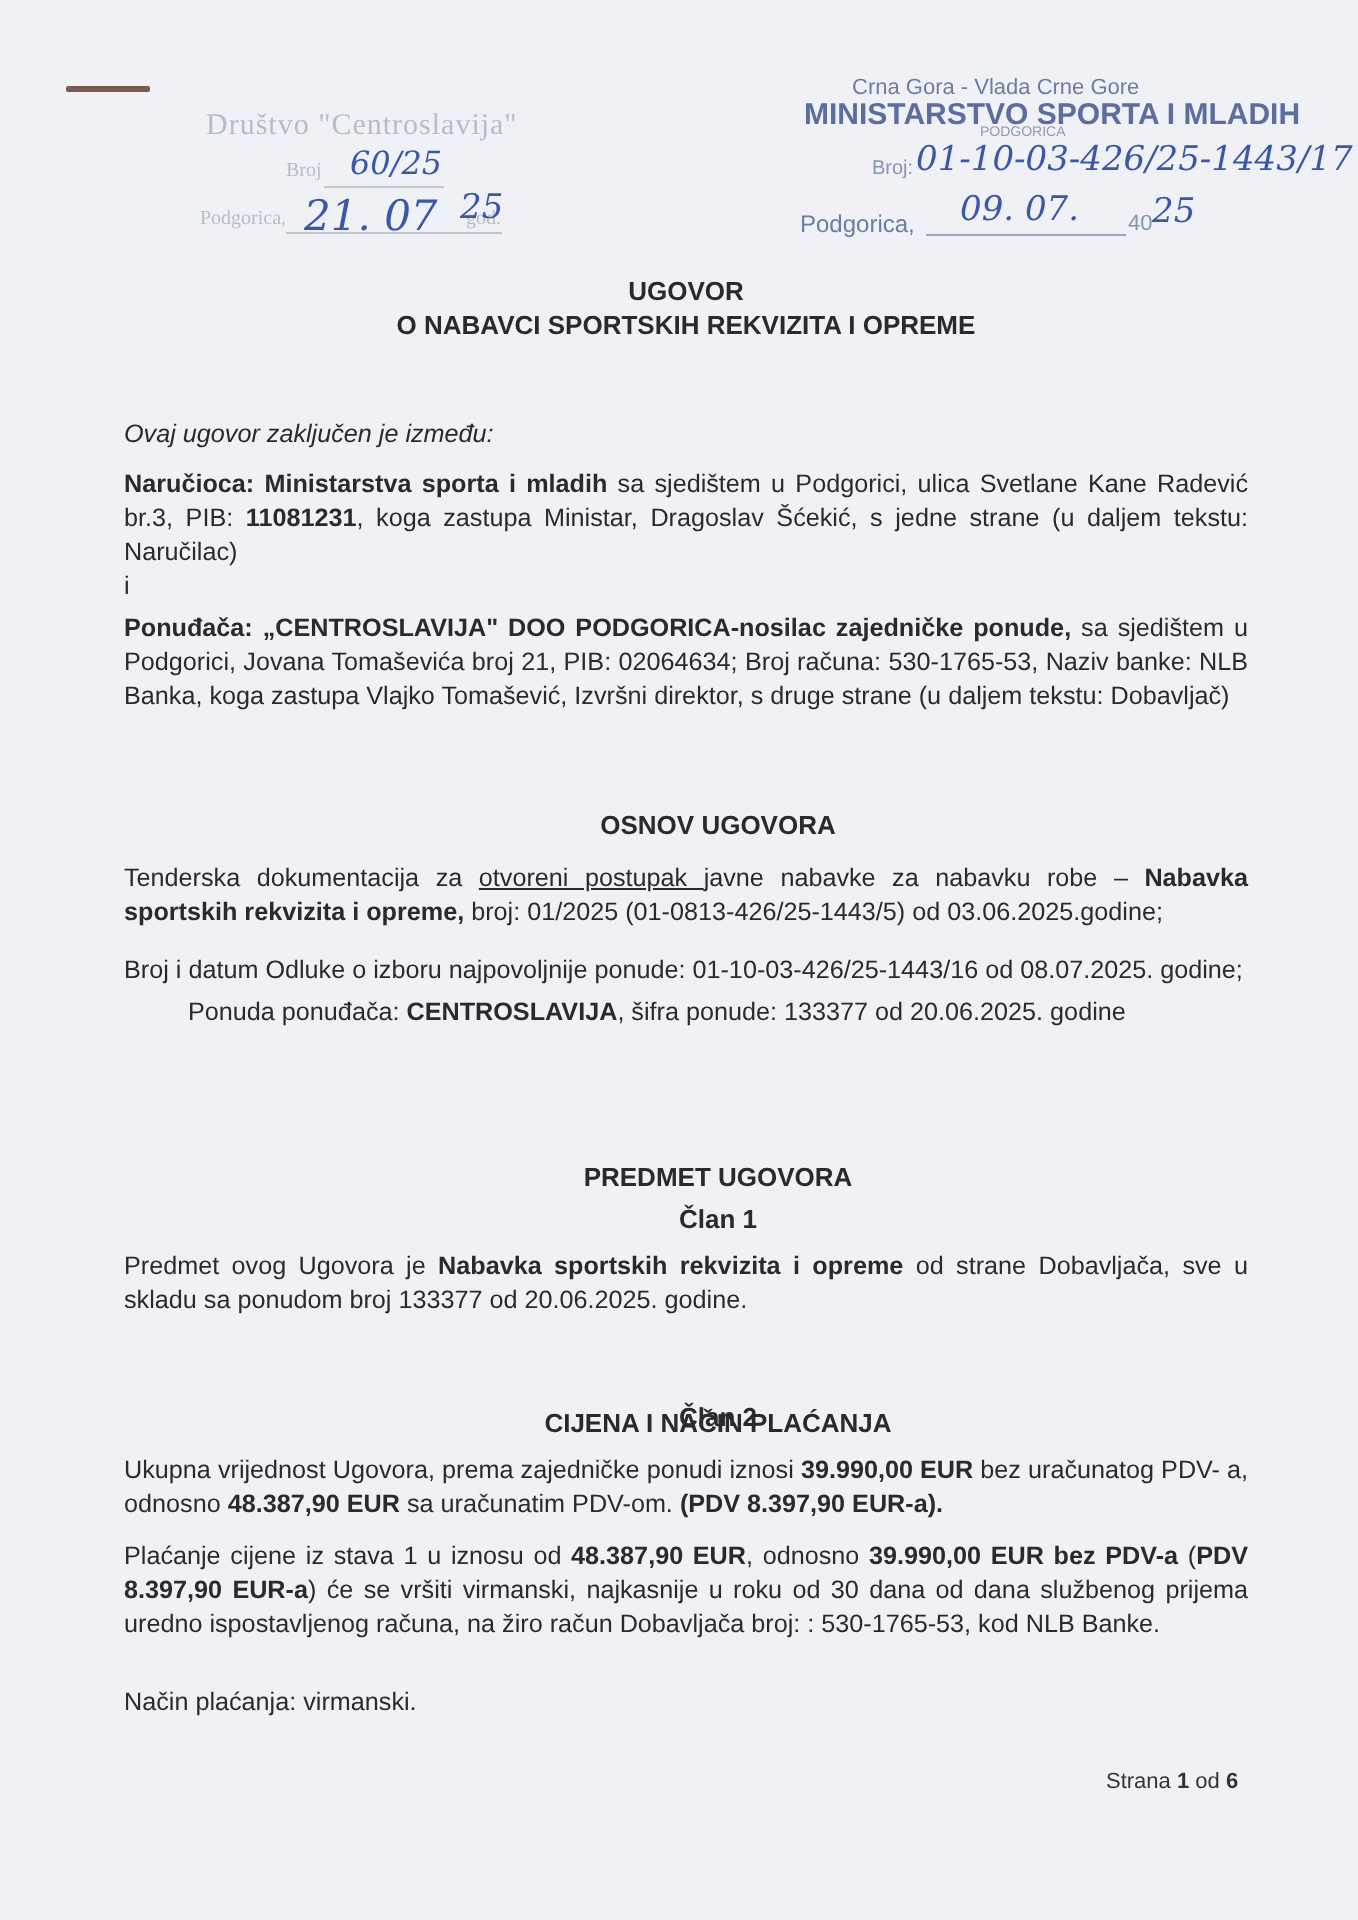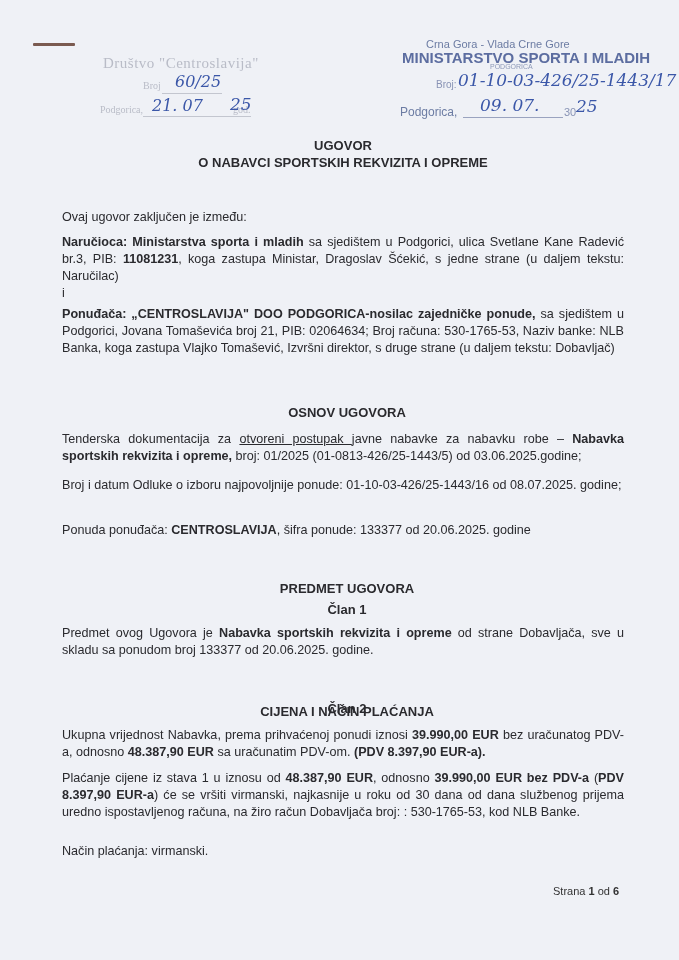--- a/index.html
+++ b/index.html
@@ -16,21 +16,21 @@
     
     .stamp-left { position: absolute; left: 95px; top: 50px; width: 200px; color: #b9bcc7; font-family: "Liberation Serif", serif; }
     .stamp-left .company { position: absolute; left: 8px; top: 5px; font-size: 15px; letter-spacing: 0.5px; white-space: nowrap; }
     .stamp-left .broj-lbl { position: absolute; left: 48px; top: 30px; font-size: 10px; }
     .stamp-left .pg-lbl { position: absolute; left: 5px; top: 54px; font-size: 10px; white-space: nowrap; }
     .stamp-left .god-lbl { position: absolute; left: 138px; top: 54px; font-size: 10px; }
     .stamp-left .line1 { position: absolute; left: 67px; top: 43px; width: 60px; border-bottom: 1px solid #c3c6cf; }
     .stamp-left .line2 { position: absolute; left: 48px; top: 66px; width: 108px; border-bottom: 1px solid #c3c6cf; }
     .hand { font-family: "DejaVu Serif", serif; font-style: italic; color: #3b57a8; }
     .stamp-left .hw-broj { position: absolute; left: 80px; top: 22px; font-size: 16px; }
-    .stamp-left .hw-date { position: absolute; left: 57px; top: 46px; font-size: 16px; }
+    .stamp-left .hw-date { position: absolute; left: 57px; top: 46px; font-size: 21px; }
     .stamp-left .hw-year { position: absolute; left: 135px; top: 44px; font-size: 17px; }
 
     
     .stamp-right { position: absolute; left: 390px; top: 34px; width: 289px; }
     .stamp-right .country { position: absolute; left: 36px; top: 4px; font-size: 11px; color: #6c7ca3; white-space: nowrap; }
     .stamp-right .ministry { position: absolute; left: 12px; top: 15px; font-size: 15px; font-weight: bold; color: #5c6da0; white-space: nowrap; }
     .stamp-right .city { position: absolute; left: 100px; top: 29px; font-size: 7px; color: #8d99b8; }
     .stamp-right .broj-lbl { position: absolute; left: 46px; top: 45px; font-size: 10px; color: #8893b5; }
     .stamp-right .hw-broj { position: absolute; left: 68px; top: 36px; font-size: 17px; white-space: nowrap; }
     .stamp-right .pg-lbl { position: absolute; left: 10px; top: 71px; font-size: 12px; color: #6c7ca3; }
@@ -38,21 +38,21 @@
     .stamp-right .hw-date { position: absolute; left: 90px; top: 61px; font-size: 17px; white-space: nowrap; }
     .stamp-right .year-lbl { position: absolute; left: 174px; top: 72px; font-size: 11px; color: #8893b5; }
     .stamp-right .hw-year { position: absolute; left: 186px; top: 62px; font-size: 17px; }
 
     
     .content { position: absolute; left: 62px; top: 0; width: 562px; font-size: 12.6px; line-height: 17px; }
     .title { position: absolute; left: 0; width: 562px; text-align: center; font-weight: bold; font-size: 13px; }
     .para { position: absolute; left: 0; width: 562px; text-align: justify; }
     .para b { font-weight: bold; }
     .u { text-decoration: underline; }
-    .center-h { position: absolute; left: 4px; width: 562px; text-align: center; font-weight: bold; font-size: 13px; }
+    .center-h { position: absolute; left: 16px; width: 562px; text-align: center; font-weight: bold; font-size: 13px; }
 
     .pagenum { position: absolute; left: 553px; top: 885px; font-size: 11px; color: #333; }
     .pagenum b { font-weight: bold; }
   </style>
 </head>
 <body>
 
 <div class="page">
   <div class="dash"></div>
 
@@ -70,58 +70,58 @@
 
   <div class="stamp-right">
     <span class="country">Crna Gora - Vlada Crne Gore</span>
     <span class="ministry">MINISTARSTVO SPORTA I MLADIH</span>
     <span class="city">PODGORICA</span>
     <span class="broj-lbl">Broj:</span>
     <span class="hand hw-broj">01-10-03-426/25-1443/17</span>
     <span class="pg-lbl">Podgorica,</span>
     <span class="line"></span>
     <span class="hand hw-date">09. 07.</span>
-    <span class="year-lbl">30</span>
+    <span class="year-lbl">40</span>
     <span class="hand hw-year">25</span>
   </div>
 
   <div class="content">
     <div class="title" style="top:137px;">UGOVOR</div>
     <div class="title" style="top:154px;text-align:center;">O NABAVCI SPORTSKIH  REKVIZITA I OPREME</div>
 
-    <div class="para" style="top:209px;">Ovaj ugovor zaključen je između:</div>
+    <div class="para" style="top:209px;font-style:italic;">Ovaj ugovor zaključen je između:</div>
 
     <div class="para" style="top:234px;">
       <b>Naručioca: Ministarstva sporta i mladih</b><span> sa sjedištem u Podgorici, ulica Svetlane Kane Radević br.3, PIB: </span><b>11081231</b><span>, koga zastupa Ministar, Dragoslav Šćekić, s jedne strane (u daljem tekstu: Naručilac)</span>
     </div>
     <div class="para" style="top:285px;">i</div>
 
     <div class="para" style="top:306px;">
       <b>Ponuđača: „CENTROSLAVIJA" DOO PODGORICA-nosilac zajedničke ponude,</b><span> sa sjedištem u Podgorici, Jovana Tomaševića broj 21, PIB: 02064634; Broj računa: 530-1765-53, Naziv banke: NLB Banka, koga zastupa Vlajko Tomašević, Izvršni direktor, s druge strane (u daljem tekstu: Dobavljač)</span>
     </div>
 
     <div class="center-h" style="top:404px;">OSNOV UGOVORA</div>
     <div class="para" style="top:431px;">
       <span>Tenderska dokumentacija za </span><span class="u">otvoreni postupak </span><span>javne nabavke za nabavku robe – </span><b>Nabavka sportskih rekvizita i opreme,</b><span>  broj: 01/2025 (01-0813-426/25-1443/5) od 03.06.2025.godine;</span>
     </div>
     <div class="para" style="top:477px;">Broj i datum Odluke o izboru najpovoljnije ponude: 01-10-03-426/25-1443/16 od 08.07.2025. godine;</div>
-    <div class="para" style="top:522px;">
+    <div class="para" style="top:498px;margin-left:32px;">
       <span>Ponuda ponuđača: </span><b>CENTROSLAVIJA</b><span>, šifra ponude: 133377 od 20.06.2025. godine</span>
     </div>
 
     <div class="center-h" style="top:580px;">PREDMET UGOVORA</div>
     <div class="center-h" style="top:601px;">Član 1</div>
     <div class="para" style="top:625px;">
       <span>Predmet ovog Ugovora je </span><b>Nabavka sportskih rekvizita i opreme</b><span> od strane Dobavljača, sve u skladu sa ponudom broj 133377 od 20.06.2025. godine.</span>
     </div>
 
     <div class="center-h" style="top:679px;margin-top:24px;">CIJENA I NAČIN PLAĆANJA</div>
     <div class="center-h" style="top:700px;">Član 2</div>
     <div class="para" style="top:727px;">
-      <span>Ukupna vrijednost Nabavka, prema prihvaćenoj ponudi iznosi </span><b>39.990,00 EUR</b><span> bez uračunatog PDV- a, odnosno </span><b>48.387,90 EUR</b><span> sa uračunatim PDV-om. </span><b>(PDV 8.397,90 EUR-a).</b>
+      <span>Ukupna vrijednost Ugovora, prema zajedničke ponudi iznosi </span><b>39.990,00 EUR</b><span> bez uračunatog PDV- a, odnosno </span><b>48.387,90 EUR</b><span> sa uračunatim PDV-om. </span><b>(PDV 8.397,90 EUR-a).</b>
     </div>
     <div class="para" style="top:770px;">
       <span>Plaćanje cijene iz stava 1 u iznosu od </span><b>48.387,90 EUR</b><span>, odnosno </span><b>39.990,00 EUR bez PDV-a</b><span> (</span><b>PDV 8.397,90 EUR-a</b><span>) će se vršiti virmanski, najkasnije u roku od 30 dana od dana službenog prijema uredno ispostavljenog računa, na žiro račun Dobavljača broj: : 530-1765-53, kod NLB Banke.</span>
     </div>
     <div class="para" style="top:843px;">Način plaćanja: virmanski.</div>
   </div>
 
   <div class="pagenum">
     <span>Strana</span>
     <b>1</b>

